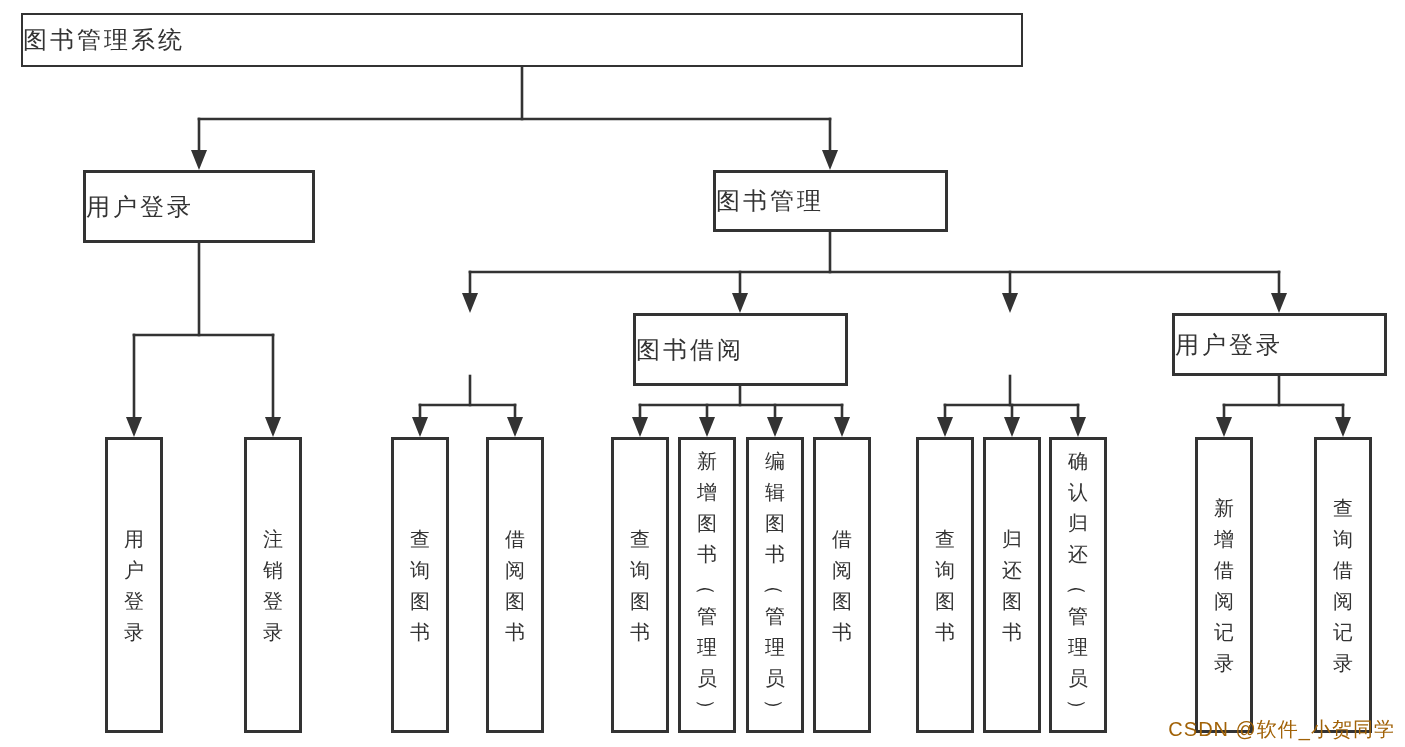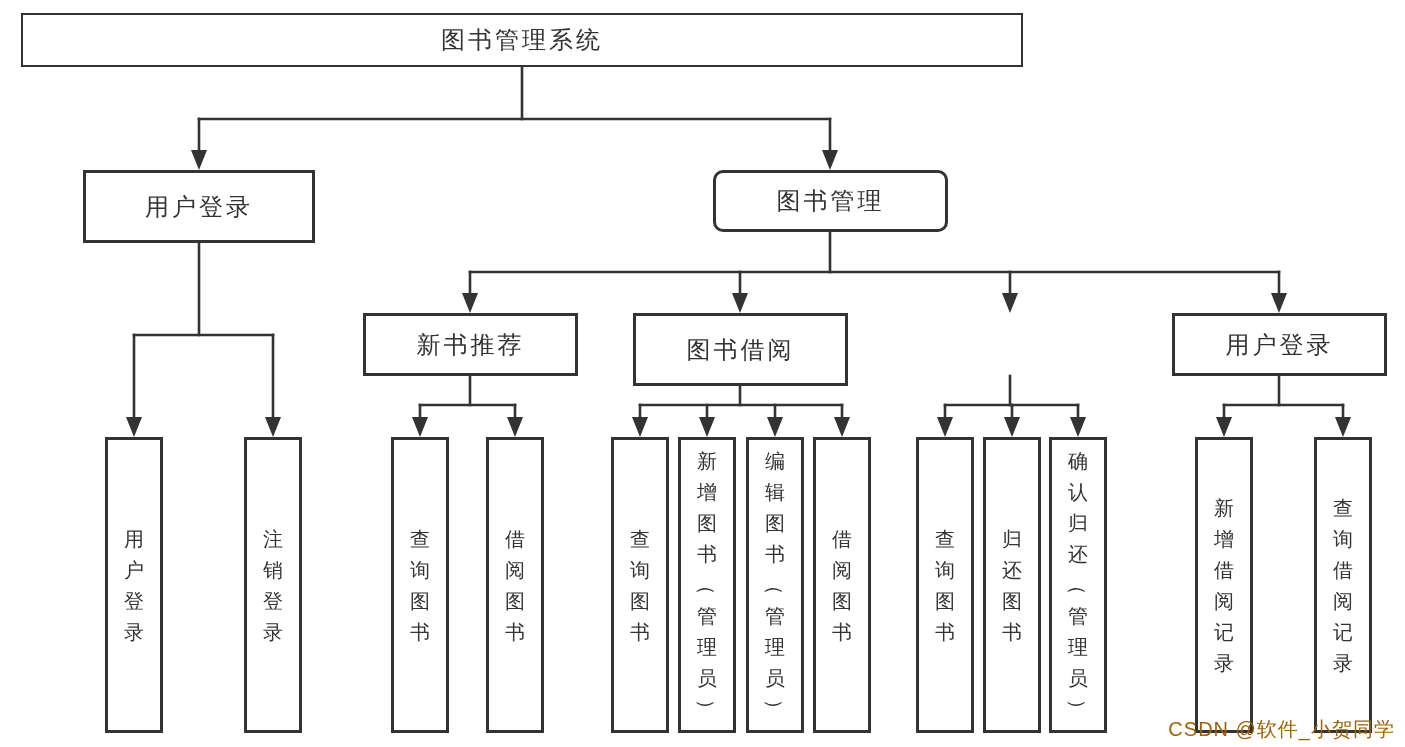--- a/index.html
+++ b/index.html
@@ -23,21 +23,20 @@
     height: 747px;
     pointer-events: none;
   }
   .box {
     position: absolute;
     box-sizing: border-box;
     background: #ffffff;
     border: 3px solid #333333;
     display: flex;
     align-items: center;
-    justify-content: center;
   }
   .box.root { border-width: 2px; }
   .h-label {
     font-size: 24px;
     color: #333333;
     letter-spacing: 3px;
     white-space: nowrap;
     line-height: 1;
   }
   .v-label {
@@ -127,27 +126,24 @@
       <polygon points="1335,417 1351,417 1343,437" fill="#333333"></polygon>
     </svg>
 
   <div class="box root" style="left:21px; top:13px; width:1002px; height:54px;">
     <span class="h-label">图书管理系统</span>
   </div>
 
   <div class="box" style="left:83px; top:170px; width:232px; height:73px;">
     <span class="h-label">用户登录</span>
   </div>
-  <div class="box" style="left:713px; top:170px; width:235px; height:62px;border-radius:10px;">
+  <div class="box" style="left:713px; top:170px; width:235px; height:62px;">
     <span class="h-label">图书管理</span>
   </div>
 
-  <div class="box" style="left:363px; top:313px; width:215px; height:63px;">
-    <span class="h-label">新书推荐</span>
-  </div>
   <div class="box" style="left:633px; top:313px; width:215px; height:73px;">
     <span class="h-label">图书借阅</span>
   </div>
   <div class="box" style="left:1172px; top:313px; width:215px; height:63px;">
     <span class="h-label">用户登录</span>
   </div>
 
   <div class="box" style="left:105px; top:437px; width:58px; height:296px;">
     <span class="v-label">
         <span class="v-char">用</span>

